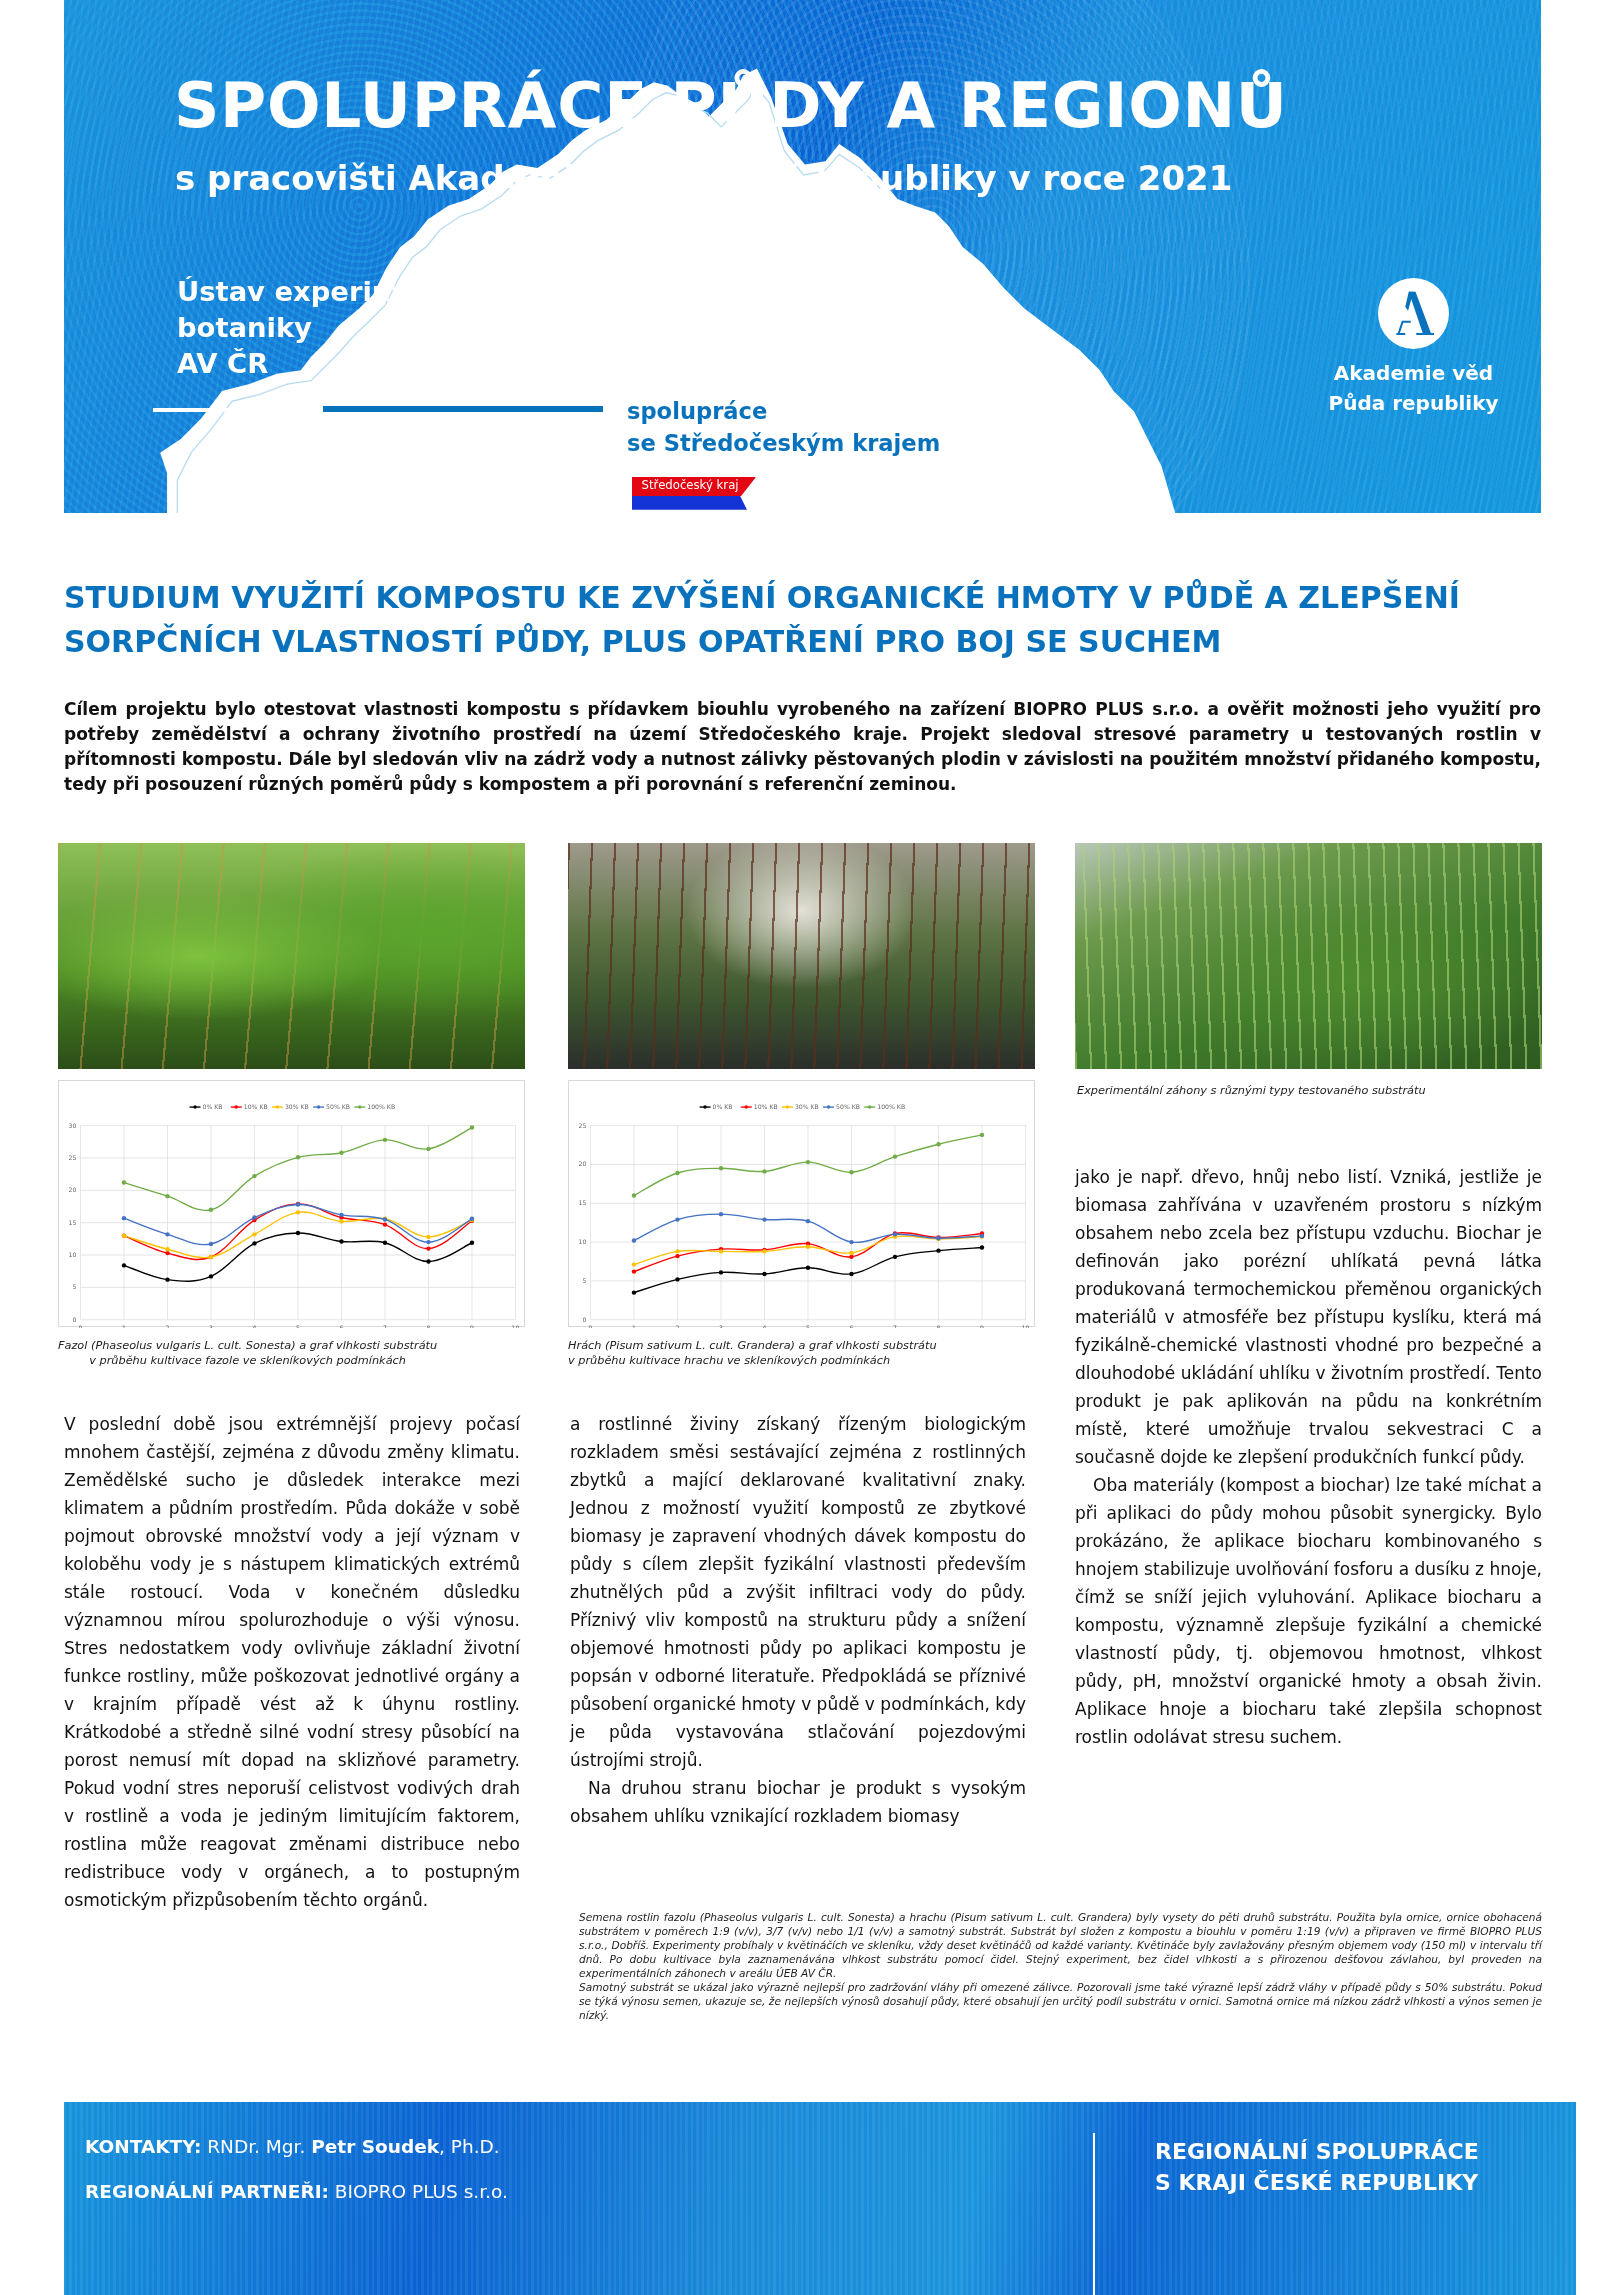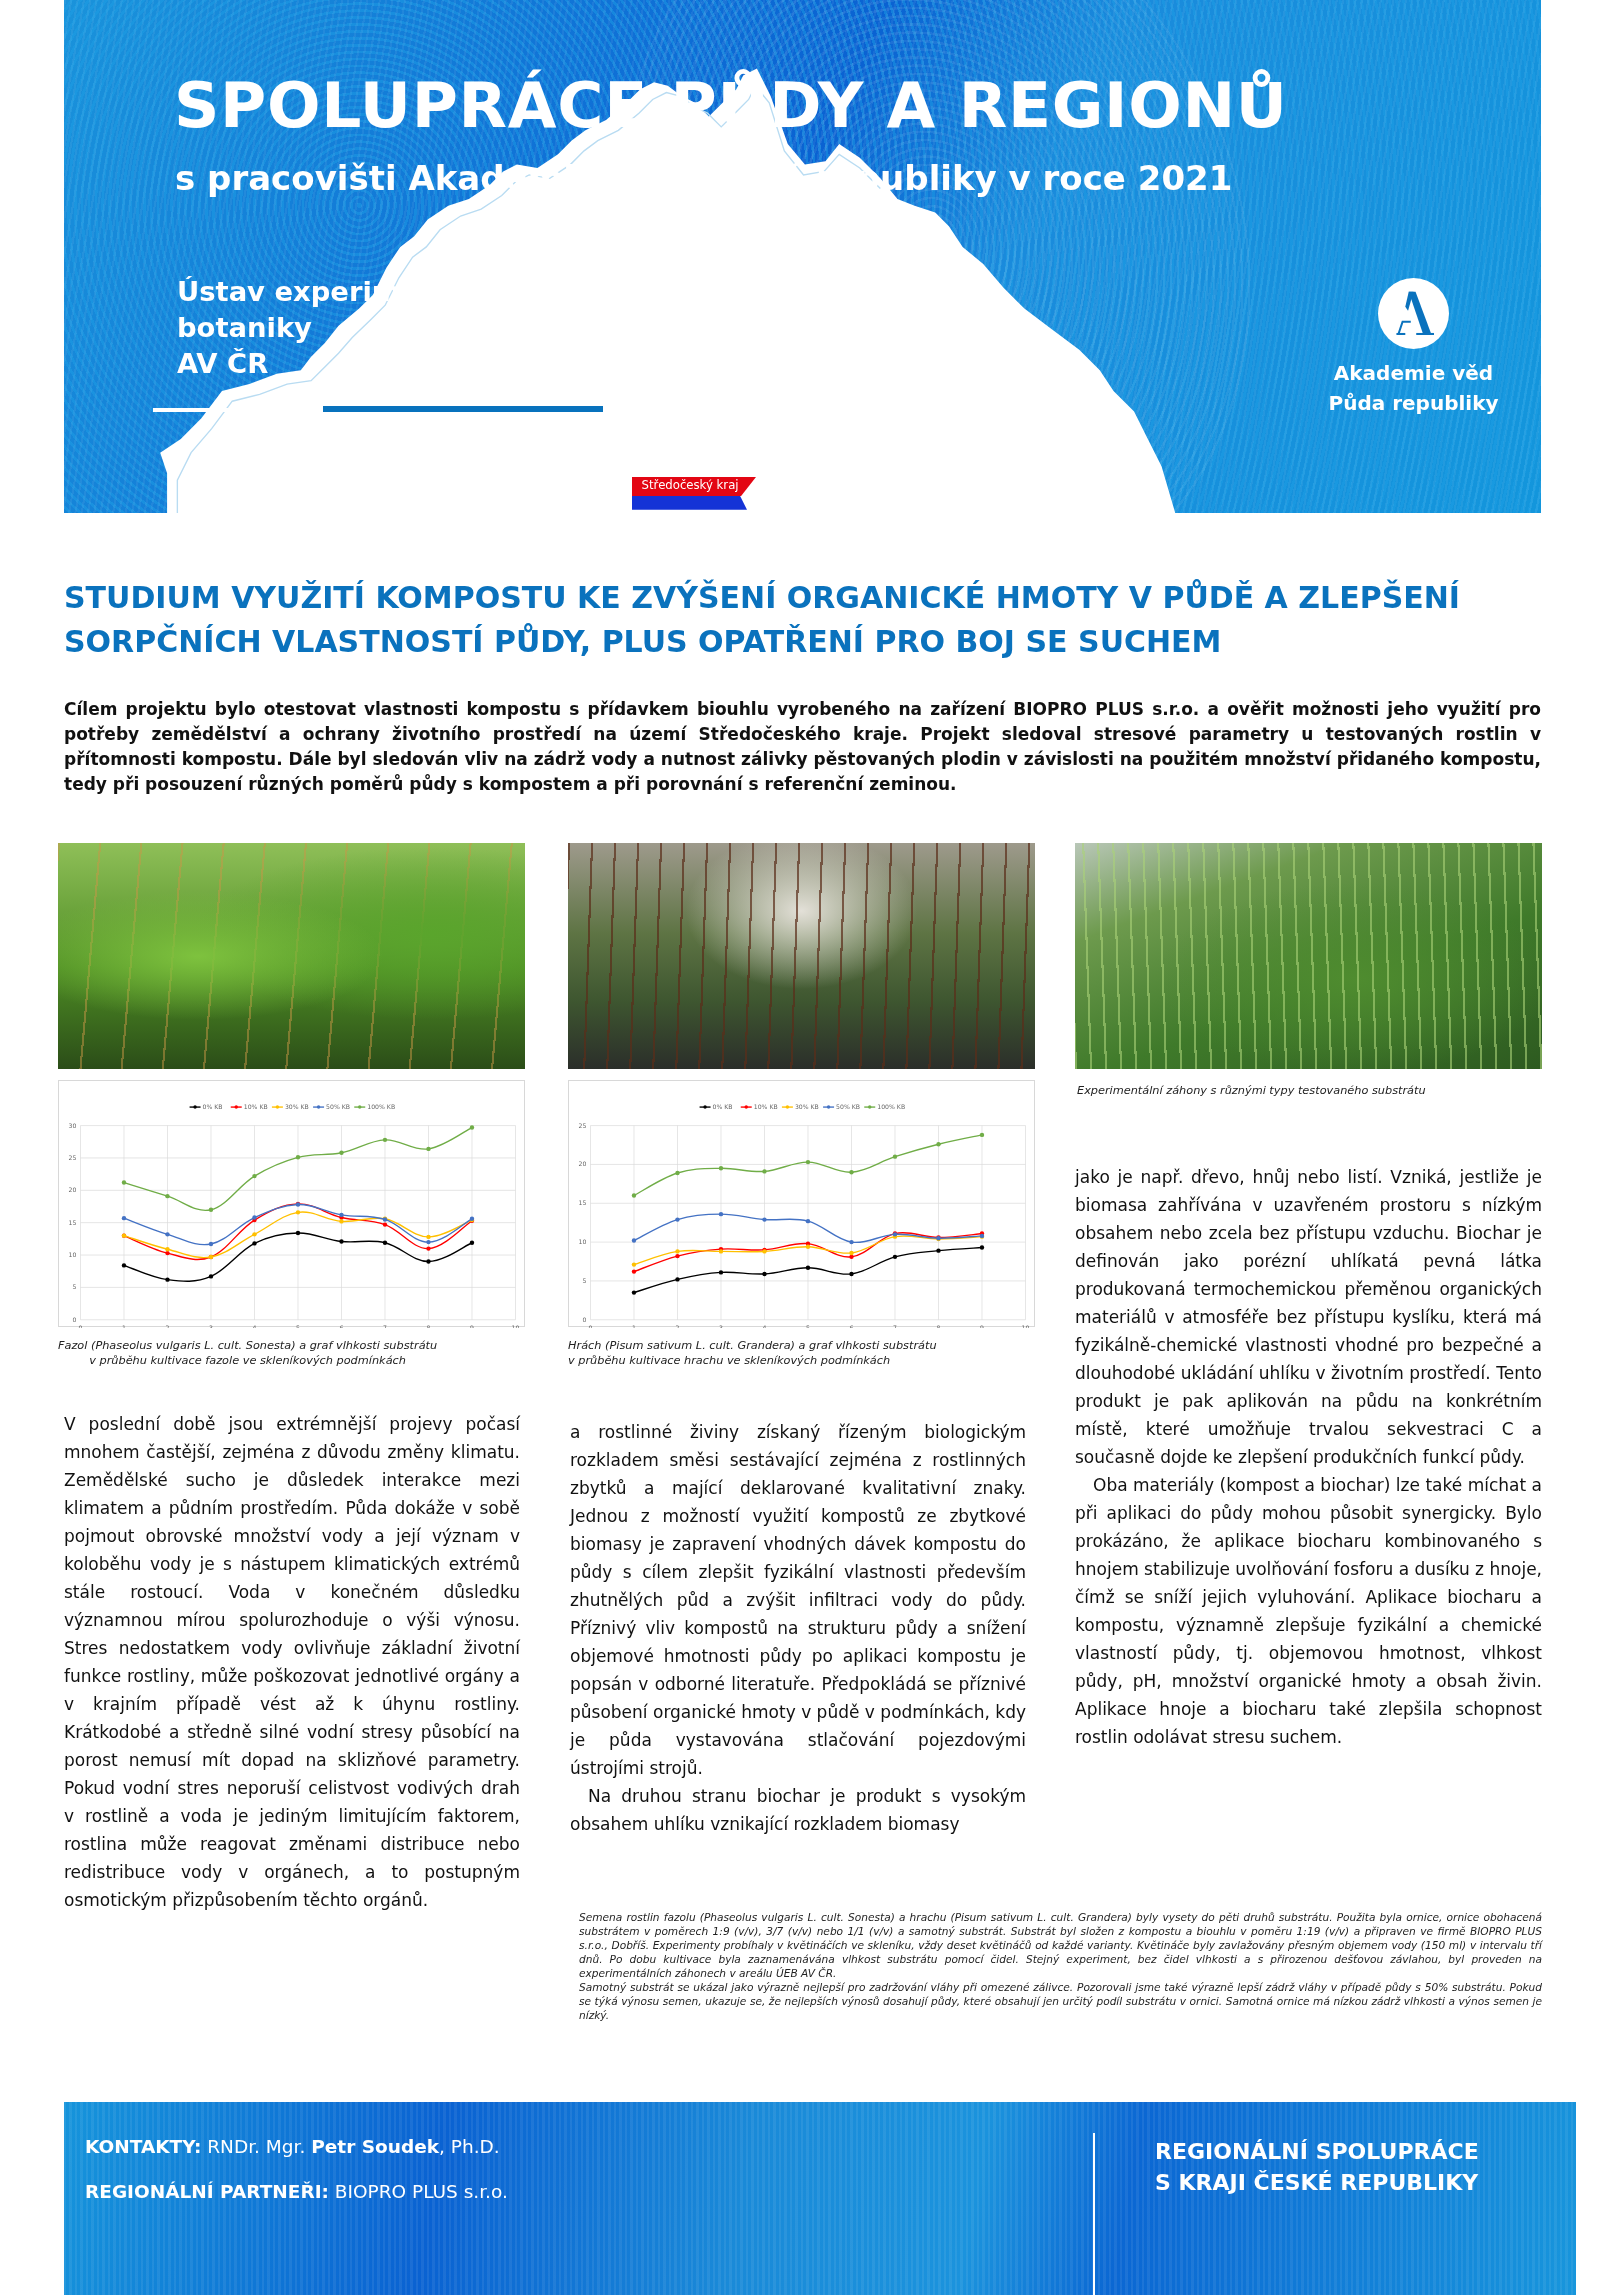--- a/index.html
+++ b/index.html
@@ -106,21 +106,21 @@
   .chart-box svg { position: absolute; left: 0; top: 0; }
   .chart-box text { font-family: "DejaVu Sans", sans-serif; font-size: 9px; fill: #666; }
 
   .col {
     position: absolute; font-family: "DejaVu Sans", sans-serif; font-size: 17px; line-height: 28px; color: #111;
     text-align: justify; hyphens: manual;
   }
   .col p { margin: 0; }
   .col p.indent { text-indent: 18px; }
   .col-1 { left: 64px; top: 1410px; width: 456px; }
-  .col-2 { left: 570px; top: 1410px; width: 456px; margin-top: 8px; }
+  .col-2 { left: 570px; top: 1410px; width: 456px; }
   .col-3 { left: 1075px; top: 1163px; width: 467px; }
 
   .method-note {
     position: absolute; left: 579px; top: 1910px; width: 963px;
     font-family: "DejaVu Sans", sans-serif; font-style: italic; font-size: 10.6px; line-height: 14px; color: #222; text-align: justify;
   }
 
   
   .footer {
     position: absolute; left: 64px; top: 2102px; width: 1512px; height: 194px;
@@ -157,20 +157,24 @@
 
   <div class="institute">
     <div>Ústav experimentální</div>
     <div>botaniky</div>
     <div>AV ČR</div>
   </div>
 
   <div class="divider-white"></div>
   <div class="divider-blue"></div>
 
+  <div class="coop">
+    <div>spolupráce</div>
+    <div>se Středočeským krajem</div>
+  </div>
 
   <div class="region-flag">
     <div class="red"></div>
     <div class="blue"></div>
     <span class="label">Středočeský kraj</span>
   </div>
 
   <div class="av-logo">
     <svg width="71" height="71" viewBox="0 0 104 104">
       <polygon points="45,20 55,20 78,82 66,82" fill="#0a72bd"></polygon>

